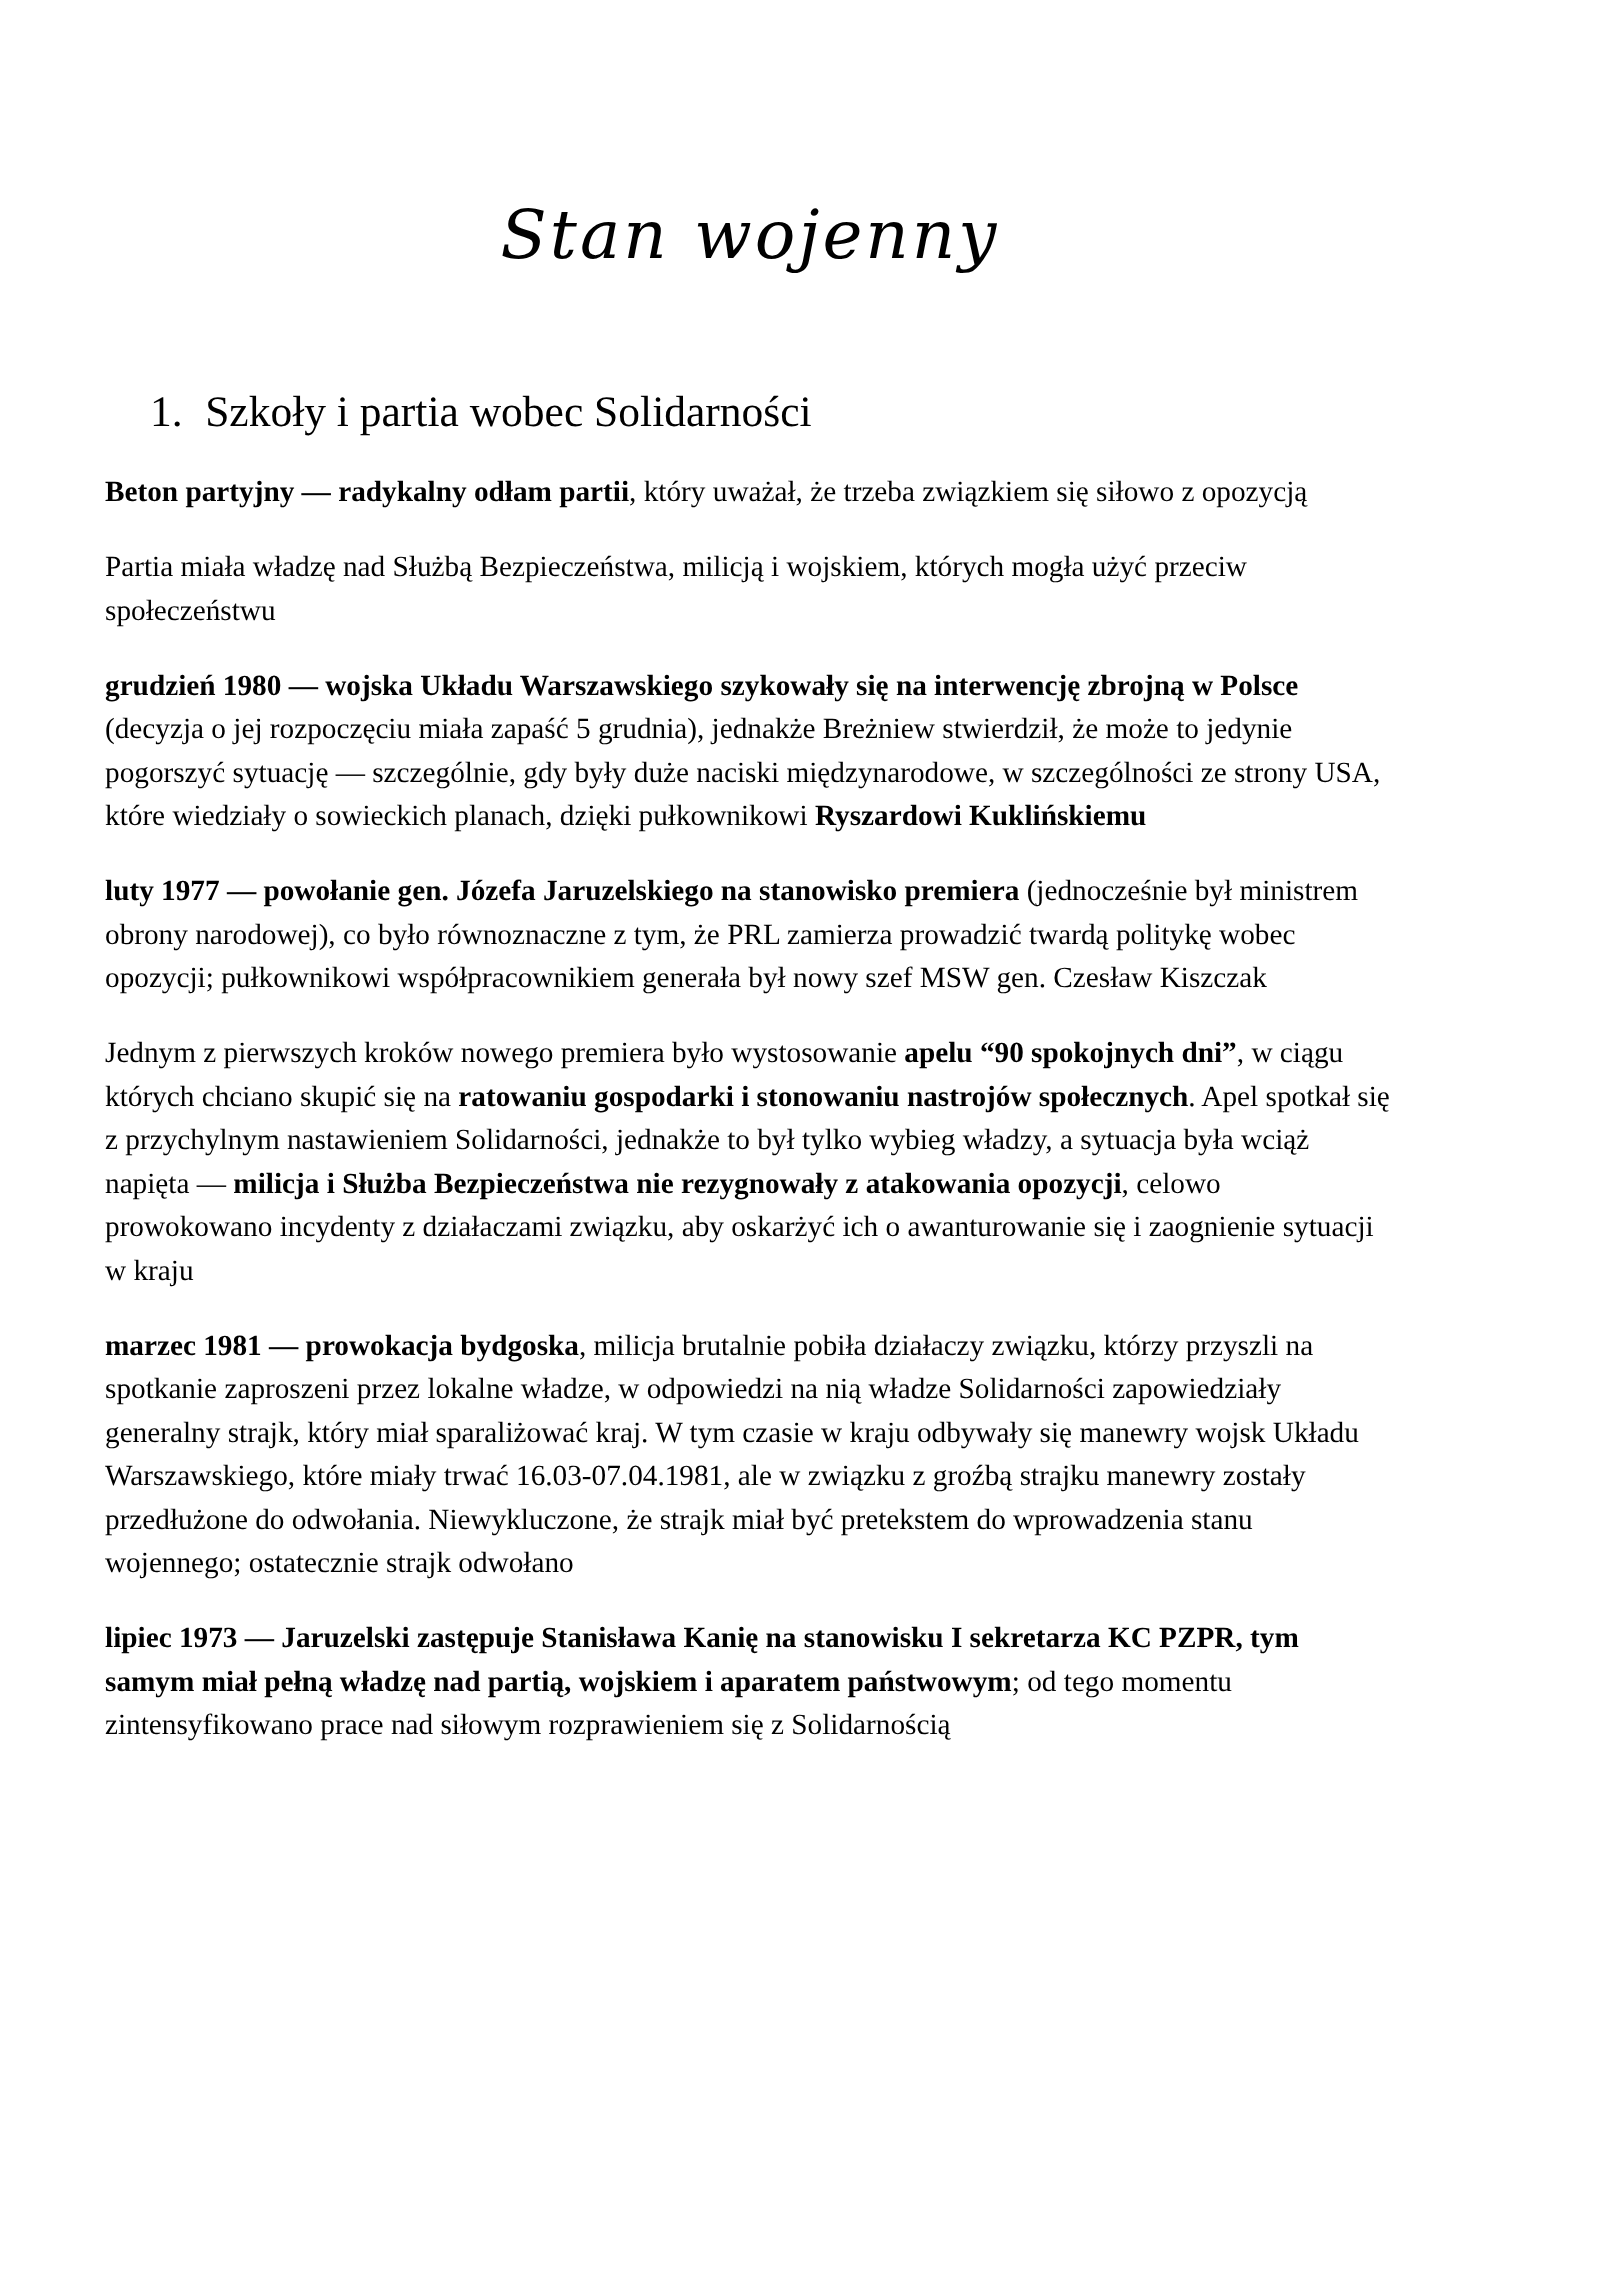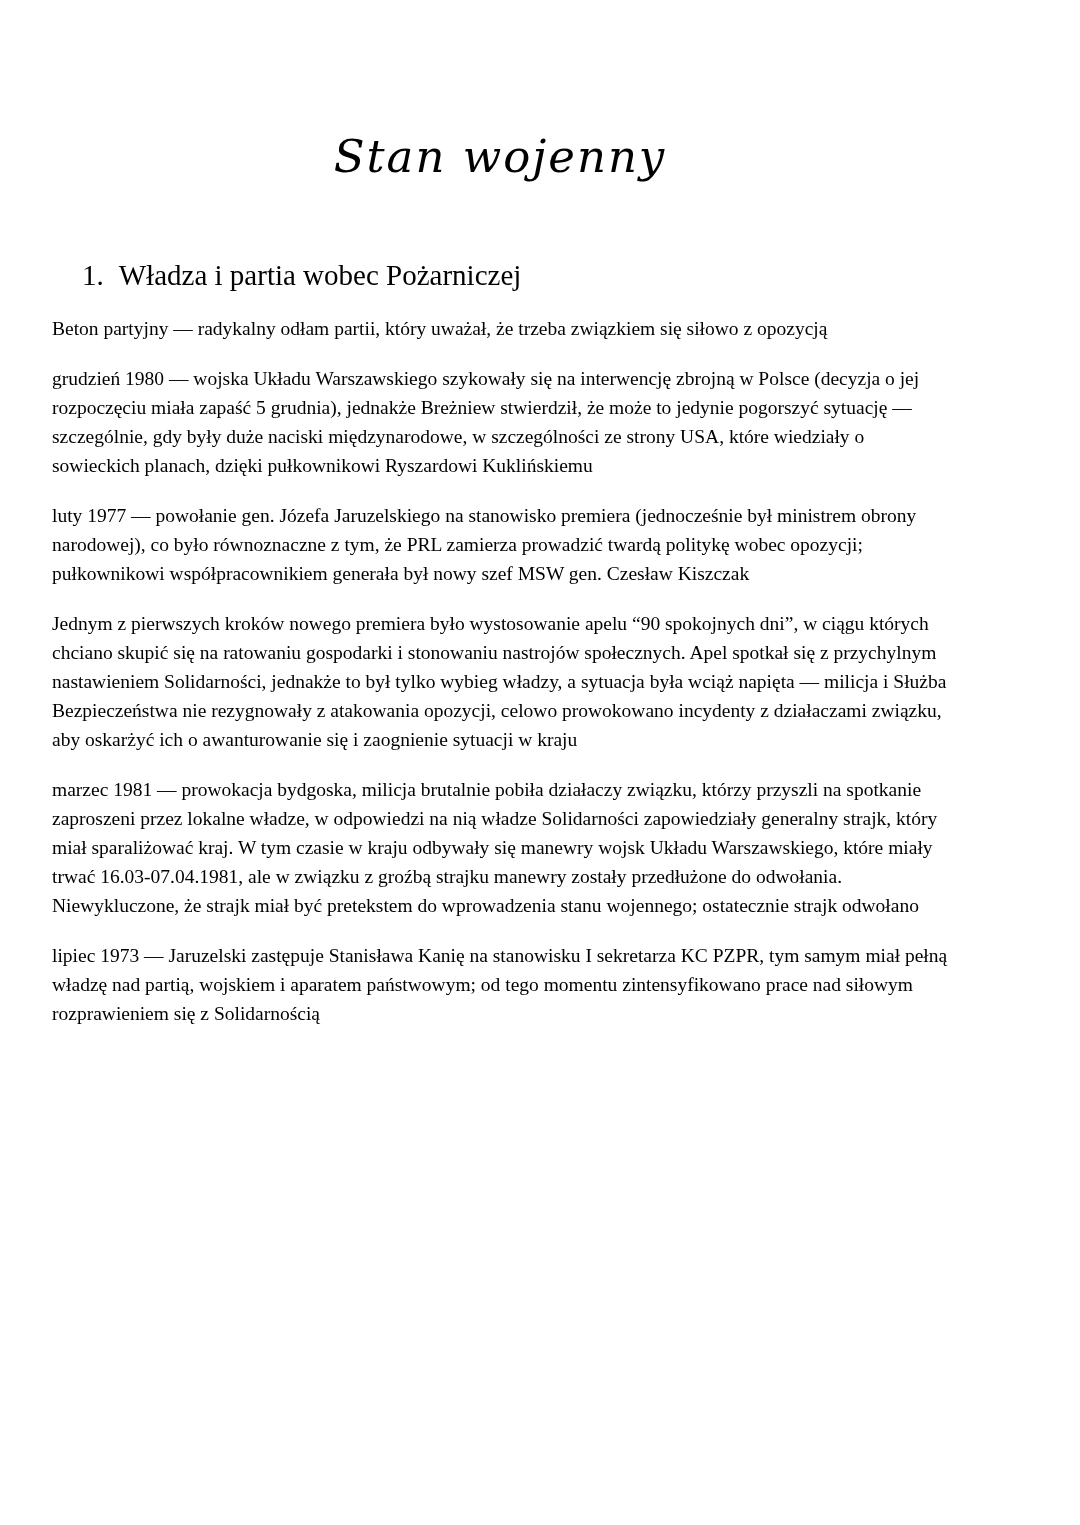--- a/index.html
+++ b/index.html
@@ -11,21 +11,21 @@
     width: 1080px;
     height: 1525px;
     color: #000000;
     font-family: "Liberation Serif", serif;
     overflow: hidden;
   }
   .page {
     box-sizing: border-box;
     width: 1000px;
     height: 1525px;
-    padding: 0 52px;
+    padding: 0 70px;
   }
   .doc-title {
     margin: 0;
     padding-top: 128px;
     text-align: center;
     font-family: "DejaVu Serif", serif;
     font-style: italic;
     font-weight: 400;
     font-size: 45px;
     line-height: 58px;
@@ -49,35 +49,36 @@
   .doc-body p.para {
     margin: 21px 0 0 0;
     font-size: 19.5px;
     line-height: 29px;
     text-align: left;
   }
   .doc-body p.para:first-child {
     margin-top: 22px;
   }
   .doc-body b {
-    font-weight: 400;
+    font-weight: 700;
   }
 </style>
 </head>
 <body>
 
 <div class="page">
   <h1 class="doc-title">Stan wojenny</h1>
 
   <h2 class="section-heading">
     <span class="num">1.</span>
-    <span>Władza i partia wobec Pożarniczej</span>
+    <span>Szkoły i partia wobec Solidarności</span>
   </h2>
 
   <div class="doc-body">
       <p class="para"><b>Beton partyjny — radykalny odłam partii</b><span>, który uważał, że trzeba związkiem się siłowo z opozycją</span></p>
+      <p class="para"><span>Partia miała władzę nad Służbą Bezpieczeństwa, milicją i wojskiem, których mogła użyć przeciw społeczeństwu</span></p>
       <p class="para"><b>grudzień 1980 — wojska Układu Warszawskiego szykowały się na interwencję zbrojną w Polsce</b><span> (decyzja o jej rozpoczęciu miała zapaść 5 grudnia), jednakże Breżniew stwierdził, że może to jedynie pogorszyć sytuację — szczególnie, gdy były duże naciski międzynarodowe, w szczególności ze strony USA, które wiedziały o sowieckich planach, dzięki pułkownikowi </span><b>Ryszardowi Kuklińskiemu</b></p>
       <p class="para"><b>luty 1977 — powołanie gen. Józefa Jaruzelskiego na stanowisko premiera</b><span> (jednocześnie był ministrem obrony narodowej), co było równoznaczne z tym, że PRL zamierza prowadzić twardą politykę wobec opozycji; pułkownikowi współpracownikiem generała był nowy szef MSW gen. Czesław Kiszczak</span></p>
       <p class="para"><span>Jednym z pierwszych kroków nowego premiera było wystosowanie </span><b>apelu “90 spokojnych dni”</b><span>, w ciągu których chciano skupić się na </span><b>ratowaniu gospodarki i stonowaniu nastrojów społecznych</b><span>. Apel spotkał się z przychylnym nastawieniem Solidarności, jednakże to był tylko wybieg władzy, a sytuacja była wciąż napięta — </span><b>milicja i Służba Bezpieczeństwa nie rezygnowały z atakowania opozycji</b><span>, celowo prowokowano incydenty z działaczami związku, aby oskarżyć ich o awanturowanie się i zaognienie sytuacji w kraju</span></p>
       <p class="para"><b>marzec 1981 — prowokacja bydgoska</b><span>, milicja brutalnie pobiła działaczy związku, którzy przyszli na spotkanie zaproszeni przez lokalne władze, w odpowiedzi na nią władze Solidarności zapowiedziały generalny strajk, który miał sparaliżować kraj. W tym czasie w kraju odbywały się manewry wojsk Układu Warszawskiego, które miały trwać 16.03-07.04.1981, ale w związku z groźbą strajku manewry zostały przedłużone do odwołania. Niewykluczone, że strajk miał być pretekstem do wprowadzenia stanu wojennego; ostatecznie strajk odwołano</span></p>
       <p class="para"><b>lipiec 1973 — Jaruzelski zastępuje Stanisława Kanię na stanowisku I sekretarza KC PZPR, tym samym miał pełną władzę nad partią, wojskiem i aparatem państwowym</b><span>; od tego momentu zintensyfikowano prace nad siłowym rozprawieniem się z Solidarnością</span></p>
     </div>
 </div>
 
 </body></html>

